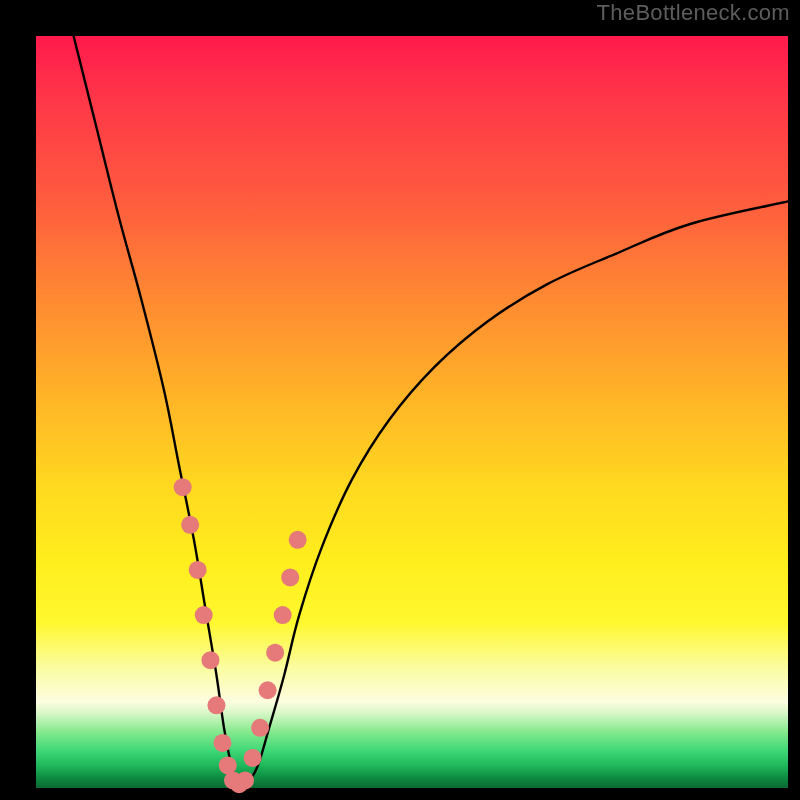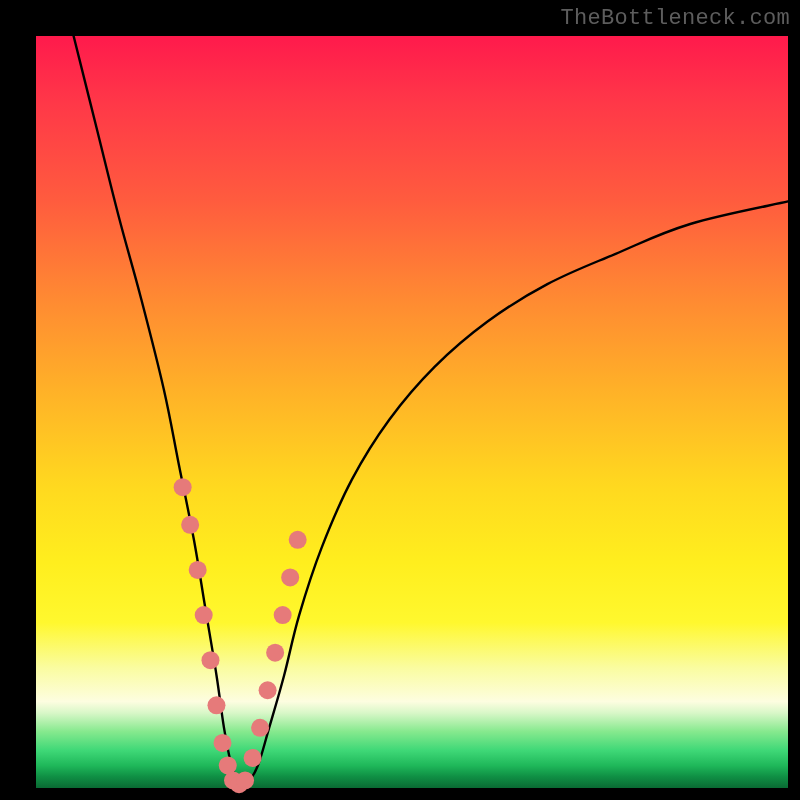--- a/index.html
+++ b/index.html
@@ -47,28 +47,27 @@
   svg.curve {
     position: absolute;
     left: 0;
     top: 0;
     width: 752px;
     height: 752px;
     overflow: visible;
   }
   .watermark {
     position: absolute;
-    top: 6px;
+    top: 0;
     right: 10px;
     color: #5d5d5d;
     font-size: 22px;
     letter-spacing: 0.3px;
     font-weight: 400;
     user-select: none;
-    font-family: Liberation Mono, monospace;
   }
 </style>
 </head>
 <body>
 
 <div class="frame">
   <div class="plot-area">
     <svg class="curve" viewBox="0 0 752 752" preserveAspectRatio="none">
       <g id="curve-layer">
           <path d="M 37.60 0.00 C 41.66 16.24, 52.04 57.75, 60.16 90.24 C 68.28 122.73, 74.60 149.35, 82.72 180.48 C 90.84 211.61, 97.16 232.07, 105.28 263.20 C 113.40 294.33, 121.07 323.66, 127.84 353.44 C 134.61 383.22, 137.47 401.57, 142.88 428.64 C 148.29 455.71, 153.18 478.12, 157.92 503.84 C 162.66 529.56, 165.14 547.16, 169.20 571.52 C 173.26 595.88, 177.10 617.54, 180.48 639.20 C 183.86 660.86, 185.29 675.60, 188.00 691.84 C 190.71 708.08, 192.81 719.29, 195.52 729.44 C 198.23 739.59, 200.33 744.86, 203.04 748.24 C 205.75 751.62, 207.18 751.62, 210.56 748.24 C 213.94 744.86, 217.78 739.59, 221.84 729.44 C 225.90 719.29, 228.38 708.08, 233.12 691.84 C 237.86 675.60, 242.75 659.50, 248.16 639.20 C 253.57 618.90, 256.43 602.05, 263.20 579.04 C 269.97 556.03, 276.28 535.72, 285.76 511.36 C 295.24 487.00, 303.66 466.69, 315.84 443.68 C 328.02 420.67, 338.55 403.82, 353.44 383.52 C 368.33 363.22, 380.96 348.48, 398.56 330.88 C 416.16 313.28, 430.90 300.65, 451.20 285.76 C 471.50 270.87, 488.35 260.34, 511.36 248.16 C 534.37 235.98, 553.32 228.91, 579.04 218.08 C 604.76 207.25, 623.11 197.48, 654.24 188.00 C 685.37 178.52, 734.40 169.50, 752.00 165.44" fill="none" stroke="#000000" stroke-width="2.4" stroke-linecap="round"></path>

